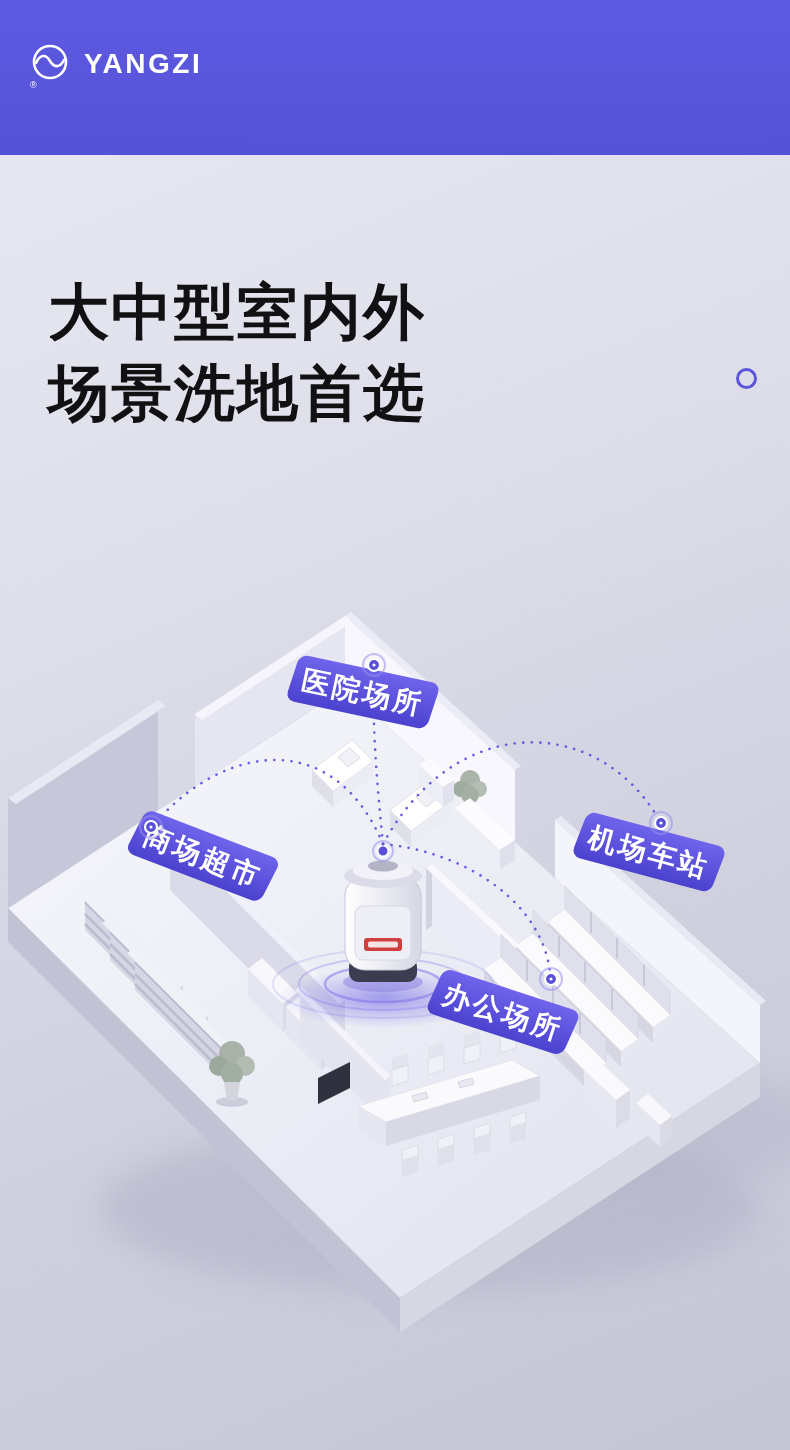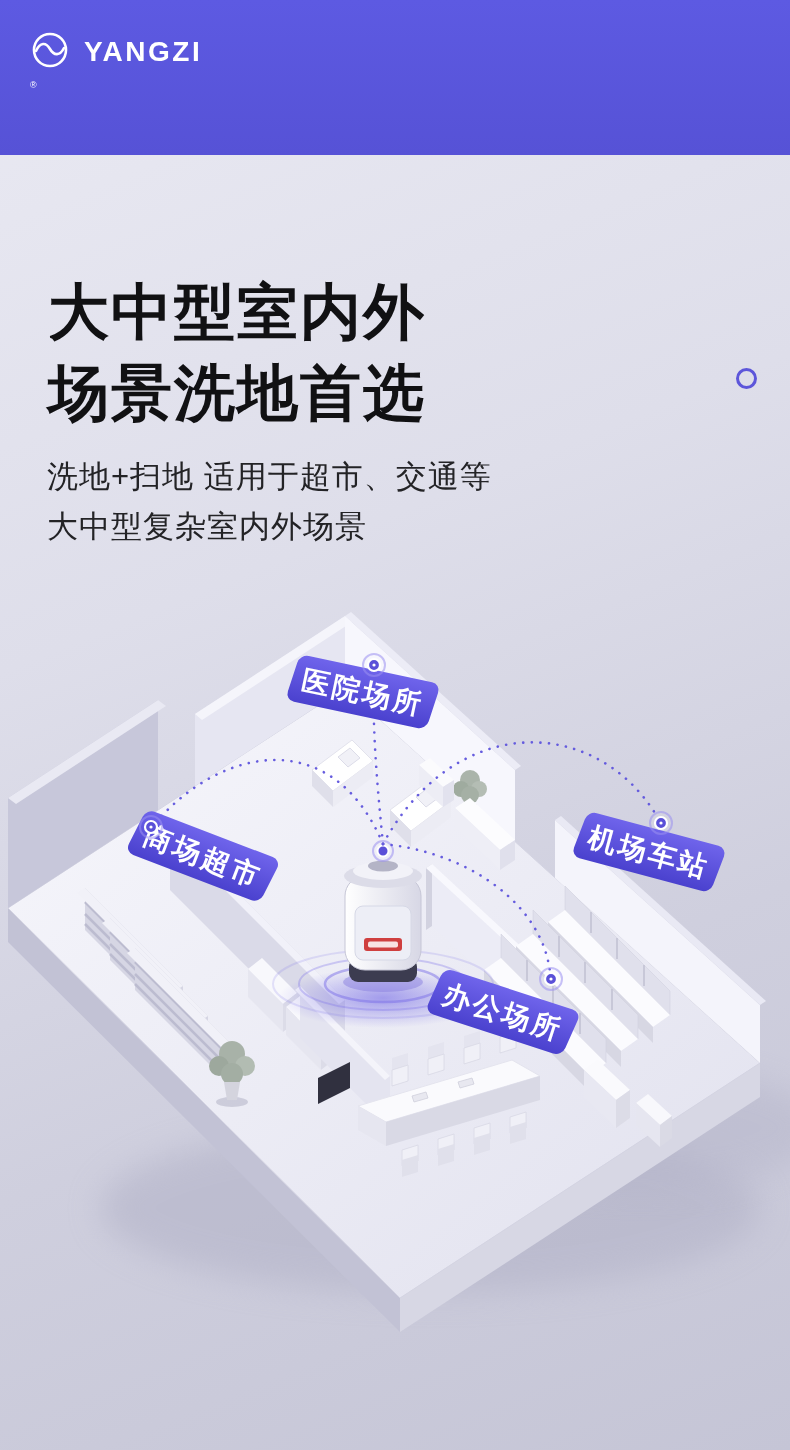--- a/index.html
+++ b/index.html
@@ -6,21 +6,21 @@
   html,body { width:790px; }
   body { font-family:"Liberation Sans","DejaVu Sans",sans-serif; }
   .page {
     position:relative; width:790px; height:1450px; overflow:hidden;
     background:linear-gradient(158deg,#eaeaf3 0%,#dedeea 38%,#cfcfde 68%,#c5c5d6 100%);
   }
   
   .header {
     position:absolute; left:0; top:0; width:790px; height:155px;
     background:linear-gradient(180deg,#5d5ae2 0%,#5652d6 100%);
-    display:flex; justify-content:space-between; padding:0 27px;
+    display:flex; justify-content:space-between; padding:12px 27px;
   }
   .brand { display:flex; align-items:center; gap:11px; margin-top:27px; height:50px; }
   .logo-mark { display:block; }
   .brand-text {
     color:#ffffff; font-size:28px; font-weight:800; letter-spacing:2.5px;
     font-family:"Liberation Sans","DejaVu Sans",sans-serif;
   }
   .reg-mark { color:#ffffff; font-size:9px; position:absolute; left:30px; top:80px; }
   .tagline {
     margin-top:45px; color:#f0f0fd; font-size:15px; letter-spacing:.6px; font-weight:400;
@@ -59,22 +59,21 @@
       <span class="brand-text">YANGZI</span>
     </div>
     <span class="reg-mark">®</span>
   </header>
 
   <h1 class="hero-title">
     <span>大中型室内外</span><br>
     <span>场景洗地首选</span>
   </h1>
   <p class="hero-sub">
-    <span>洗地+扫地 适用于超市、交通等</span><br>
-    <span>大中型复杂室内外场景</span>
+    <br>
   </p>
   <div class="deco-circle"></div>
 
   <svg class="scene" width="790" height="770" viewBox="0 0 790 770">
     <defs>
       <linearGradient id="floorGrad" x1="0" y1="0" x2="1" y2="1">
         <stop offset="0" stop-color="#f7f7fc"></stop>
           <stop offset="1" stop-color="#e1e1ee"></stop>
       </linearGradient>
       <linearGradient id="labelGrad" x1="0" y1="0" x2="0" y2="1">

